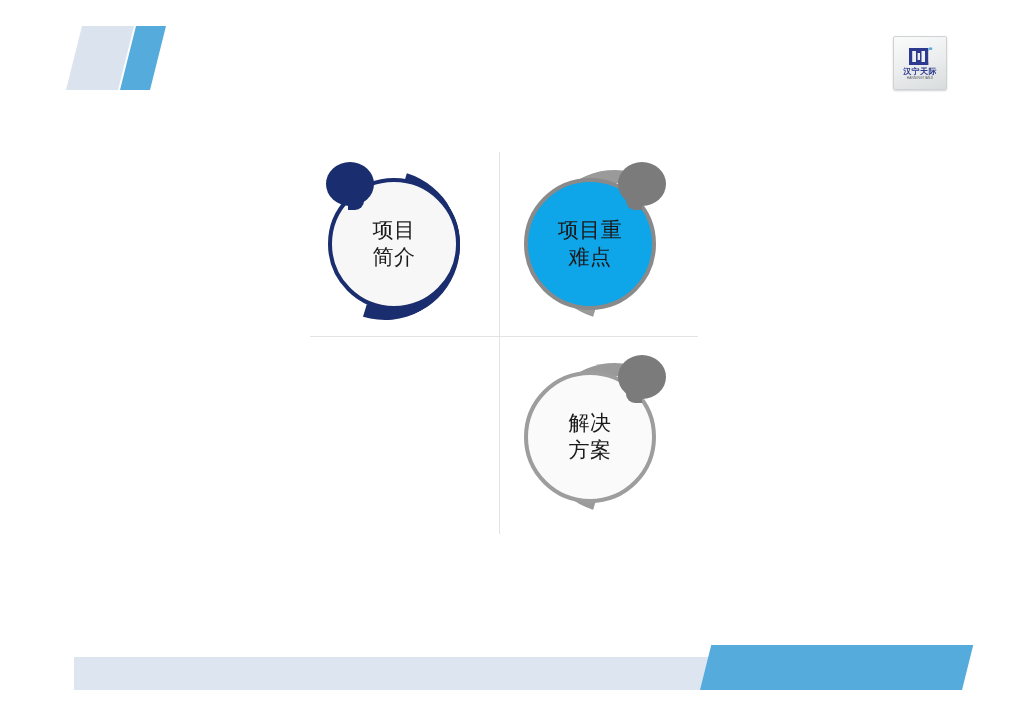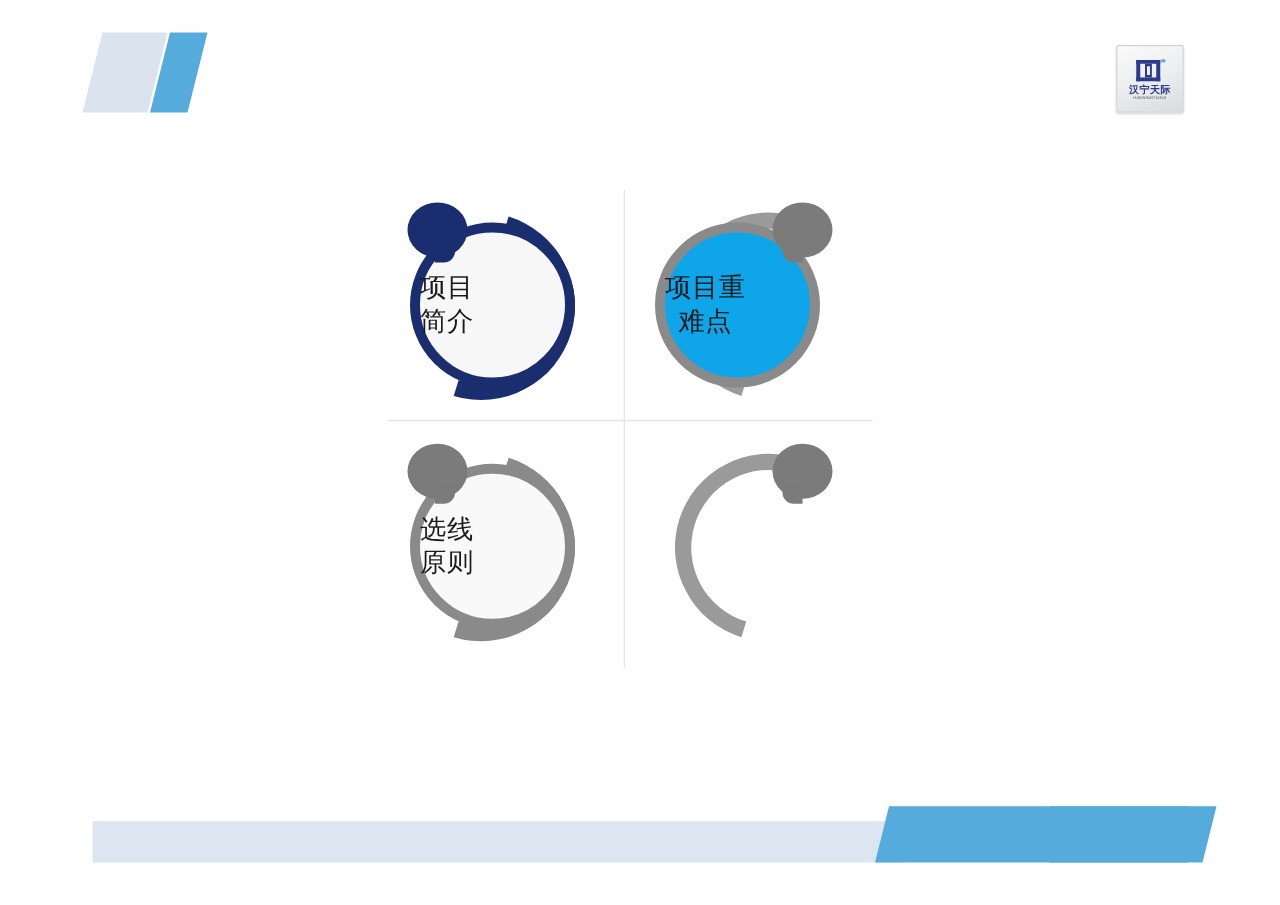--- a/index.html
+++ b/index.html
@@ -153,25 +153,25 @@
   }
 
   
   .ring {
     position: absolute;
     width: 132px;
     height: 132px;
     top: 30px;
     border-radius: 50%;
     box-sizing: border-box;
-    border: 8px solid #14532d;
+    border: 4px solid #14532d;
     background: #f7f7f7;
     display: flex;
     align-items: center;
-    justify-content: flex-start;
+    justify-content: center;
   }
   .ring-left  { left: 28px; }
   .ring-right { left: 24px; }
 
   .ring-label {
     font-family: "DejaVu Sans", "Liberation Sans", sans-serif;
     font-size: 21px;
     line-height: 27px;
     color: #1a1a1a;
     text-align: center;
@@ -274,34 +274,28 @@
       <div class="badge">
         <div class="crescent crescent-right" style="border-color: rgb(154, 154, 154) transparent transparent rgb(154, 154, 154);"></div>
         <div class="ring ring-right" style="border-color: rgb(138, 138, 138); background: #0ea5e9;">
           <div class="ring-label">项目重
 难点</div>
         </div>
         <div class="bubble bubble-right" style="background: rgb(123, 123, 123);"></div>
       </div>
     </div>
 
-    <div class="quad q3">
-      <div class="badge">
-        <div class="crescent crescent-left" style="border-color: rgb(138, 138, 138) transparent transparent rgb(138, 138, 138);"></div>
-        <div class="ring ring-left" style="border-color: rgb(138, 138, 138); background: rgb(249, 249, 249);">
-          <div class="ring-label">选线
-原则</div>
-        </div>
-        <div class="bubble bubble-left" style="background: rgb(123, 123, 123);"></div>
-      </div>
-    </div>
 
     <div class="quad q4">
       <div class="badge">
         <div class="crescent crescent-right" style="border-color: rgb(154, 154, 154) transparent transparent rgb(154, 154, 154);"></div>
+        <div class="ring ring-right" style="border-color: rgb(157, 157, 157); background: rgb(250, 250, 250);">
+          <div class="ring-label">解决
+方案</div>
+        </div>
         <div class="bubble bubble-right" style="background: rgb(123, 123, 123);"></div>
       </div>
     </div>
   </div>
 
   <div class="band-pale" style="background: rgb(221, 229, 240);"></div>
   <div class="band-blue" style="background: rgb(85, 171, 220);"></div>
   <div class="band-blue-cap" style="background: rgb(85, 171, 220);"></div>
 
 </div>

